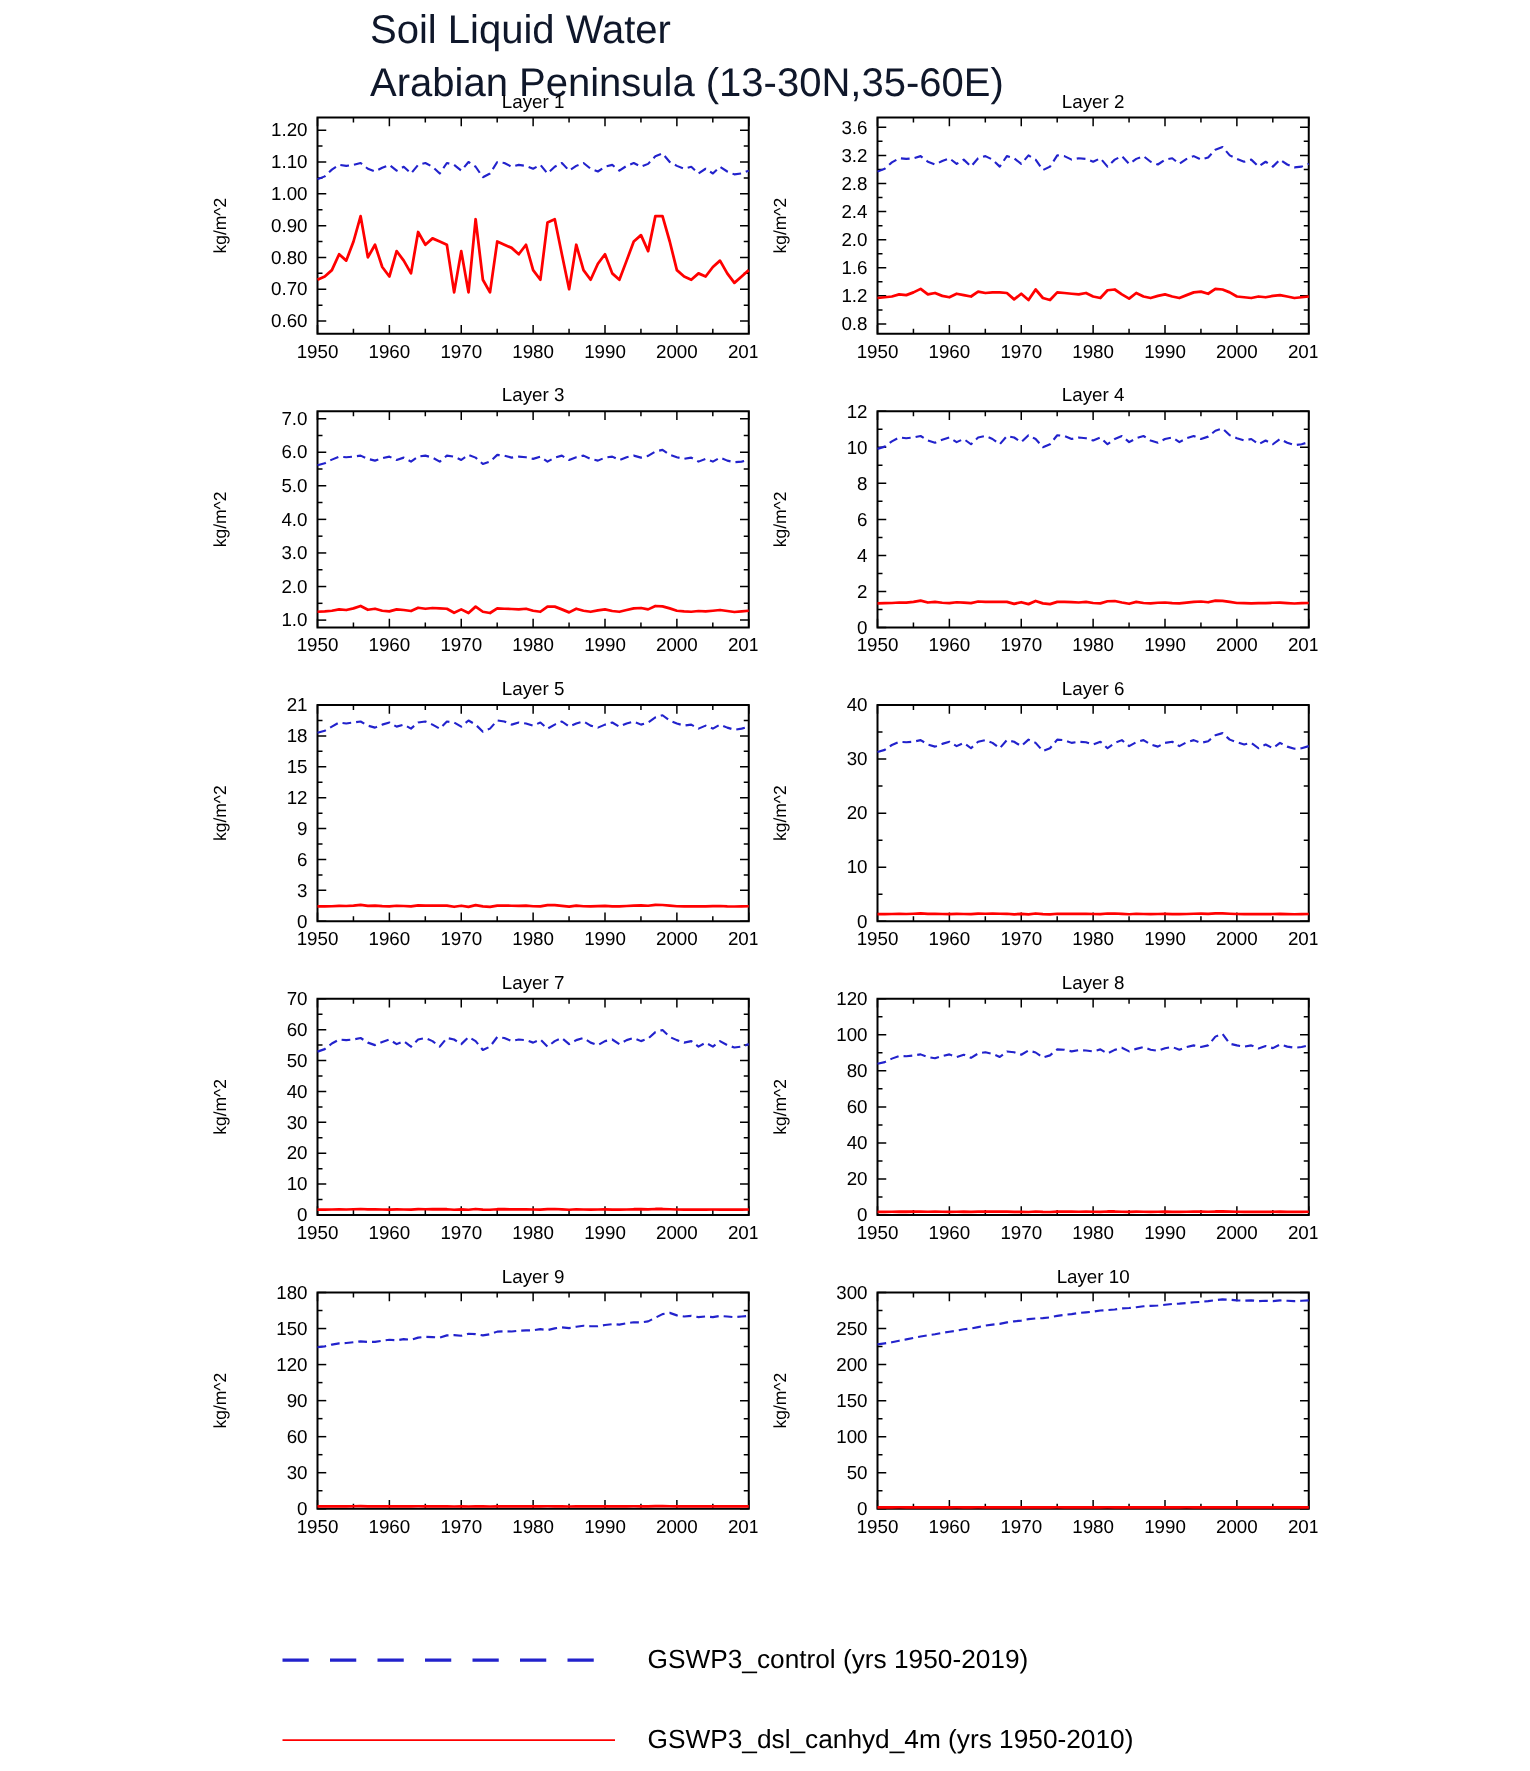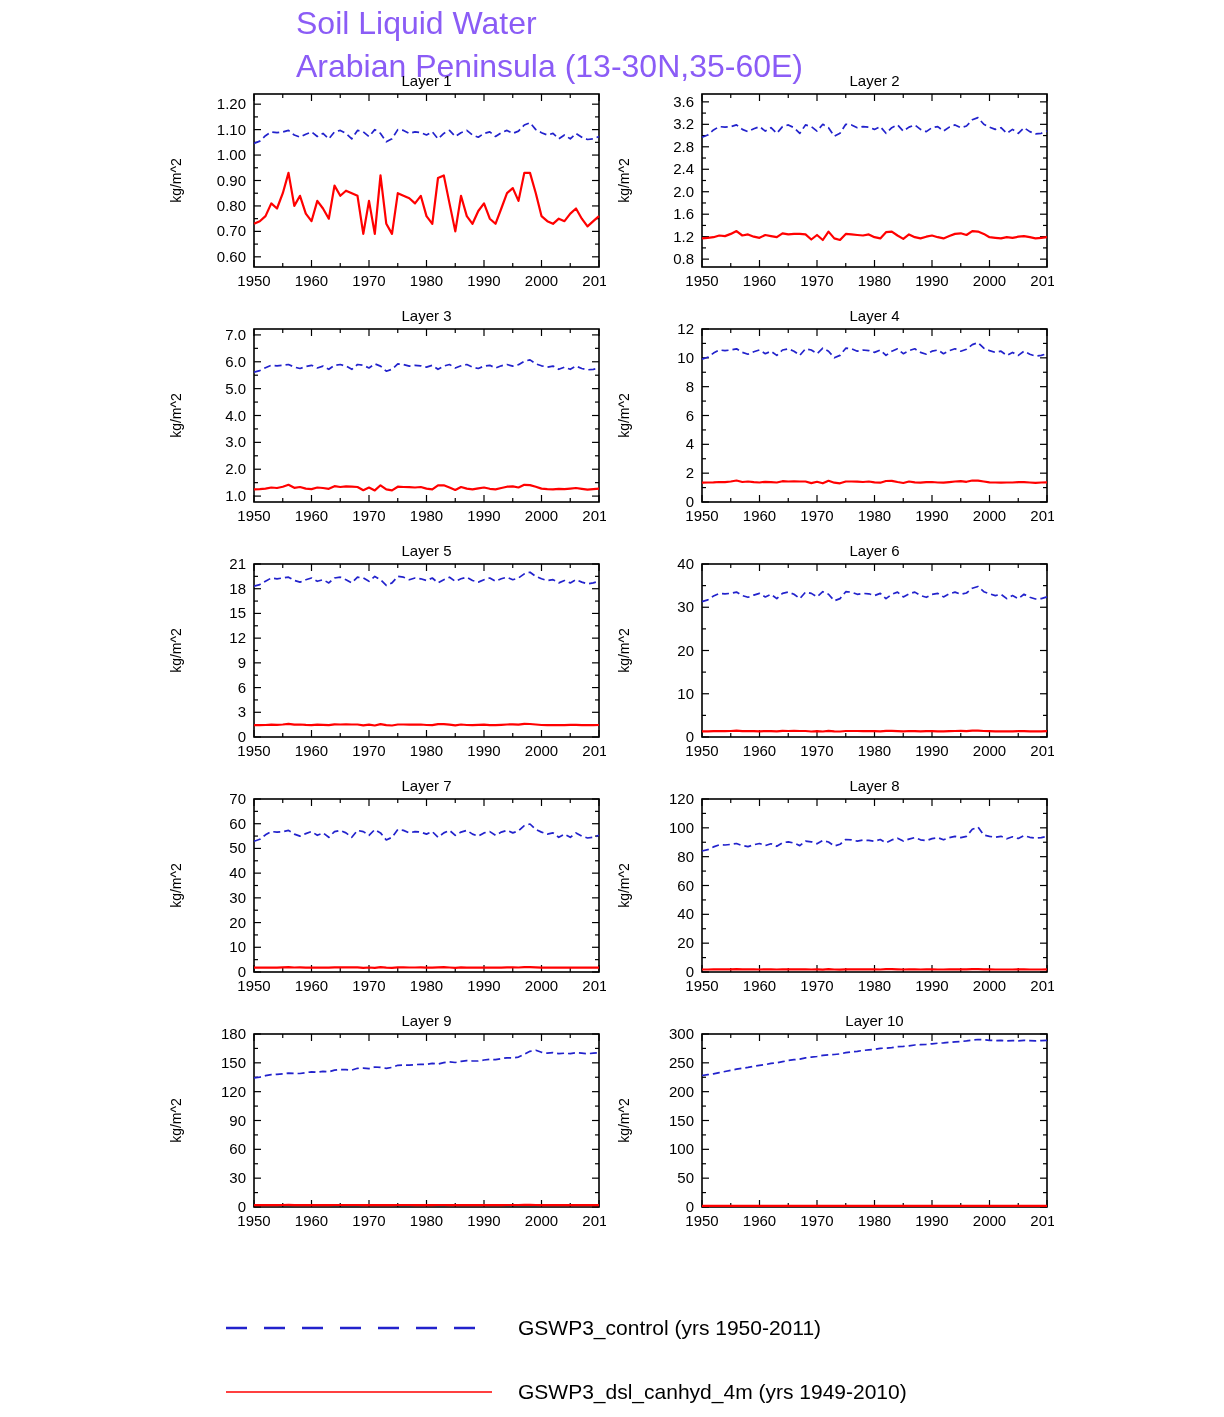--- a/index.html
+++ b/index.html
@@ -1,18 +1,18 @@
 <!DOCTYPE html>
 <html><head>
 <meta charset="utf-8">
 <style>
   html,body{margin:0;padding:0;background:#ffffff;}
   .page{position:relative;width:1224px;height:1417px;background:#ffffff;
         font-family:"Liberation Sans",sans-serif;color:#000;overflow:hidden;}
-  .main-title{position:absolute;left:296px;top:2px;font-size:32px;line-height:43px;color:#8b5cf6;}
+  .main-title{position:absolute;left:296px;top:2px;font-size:32px;line-height:43px;color:#0f172a;}
   .panels-grid{position:absolute;left:166px;top:74px;display:grid;
                grid-template-columns:440px 440px;column-gap:8px;row-gap:0;}
   .panel{width:440px;height:235px;}
   svg text{font-family:"Liberation Sans",sans-serif;fill:#000;}
   .legend{position:absolute;left:224px;top:1316px;}
   .legend-row{display:flex;align-items:center;gap:24px;margin-bottom:40px;}
   .legend-label{font-size:21px;white-space:nowrap;}
 </style>
 </head>
 <body>
@@ -760,23 +760,23 @@
           <path d="M88.0,61.5L93.8,60.7L99.5,59.8L105.3,58.6L111.0,57.5L116.8,56.3L122.5,55.2L128.3,54.3L134.0,53.4L139.8,52.3L145.5,51.4L151.3,50.6L157.0,49.4L162.8,48.8L168.5,47.7L174.3,46.5L180.0,45.7L185.8,45.1L191.5,43.9L197.3,43.1L203.0,42.5L208.8,41.3L214.5,40.8L220.3,40.5L226.0,39.9L231.8,38.7L237.5,37.9L243.3,37.3L249.0,36.4L254.8,35.9L260.5,35.3L266.3,34.4L272.0,34.1L277.8,33.6L283.5,32.7L289.3,32.4L295.0,31.8L300.8,31.0L306.5,30.7L312.3,30.4L318.0,29.8L323.8,29.2L329.5,28.9L335.3,28.4L341.0,27.8L346.8,27.5L352.5,26.9L358.3,26.1L364.0,25.5L369.8,25.8L375.5,26.3L381.3,26.6L387.0,26.3L392.8,26.9L398.5,26.6L404.3,26.9L410.0,26.3L415.8,26.6L421.5,26.9L427.3,26.6L433.0,26.3" fill="none" stroke="#2222cc" stroke-width="1.7" stroke-linejoin="round" stroke-dasharray="7 4"></path>
           <path d="M88.0,191.9L93.8,191.9L99.5,191.9L105.3,191.8L111.0,191.8L116.8,191.8L122.5,191.8L128.3,191.8L134.0,191.8L139.8,191.9L145.5,191.9L151.3,191.8L157.0,191.8L162.8,191.9L168.5,191.8L174.3,191.8L180.0,191.8L185.8,191.8L191.5,191.8L197.3,191.9L203.0,191.8L208.8,191.9L214.5,191.8L220.3,191.9L226.0,191.9L231.8,191.8L237.5,191.8L243.3,191.8L249.0,191.8L254.8,191.8L260.5,191.9L266.3,191.9L272.0,191.8L277.8,191.8L283.5,191.8L289.3,191.9L295.0,191.8L300.8,191.9L306.5,191.9L312.3,191.9L318.0,191.8L323.8,191.9L329.5,191.9L335.3,191.8L341.0,191.8L346.8,191.8L352.5,191.8L358.3,191.8L364.0,191.8L369.8,191.8L375.5,191.9L381.3,191.9L387.0,191.9L392.8,191.9L398.5,191.9L404.3,191.9L410.0,191.8L415.8,191.9L421.5,191.9L427.3,191.9L433.0,191.9" fill="none" stroke="#ff0000" stroke-width="2.2" stroke-linejoin="round"></path>
         </svg></div>
     </div>
 
   <div class="legend">
     <div class="legend-row">
       <svg width="270" height="12">
         <line x1="2" y1="6" x2="268" y2="6" stroke-width="2.6" stroke-dasharray="21 17" stroke="#2222cc"></line>
       </svg>
-      <span class="legend-label">GSWP3_control (yrs 1950-2011)</span>
+      <span class="legend-label">GSWP3_control (yrs 1950-2019)</span>
     </div>
     <div class="legend-row">
       <svg width="270" height="12">
         <line x1="2" y1="6" x2="268" y2="6" stroke-width="1.4" stroke="#ff0000"></line>
       </svg>
-      <span class="legend-label">GSWP3_dsl_canhyd_4m (yrs 1949-2010)</span>
+      <span class="legend-label">GSWP3_dsl_canhyd_4m (yrs 1950-2010)</span>
     </div>
   </div>
 
 </div>
 
 </body></html>

